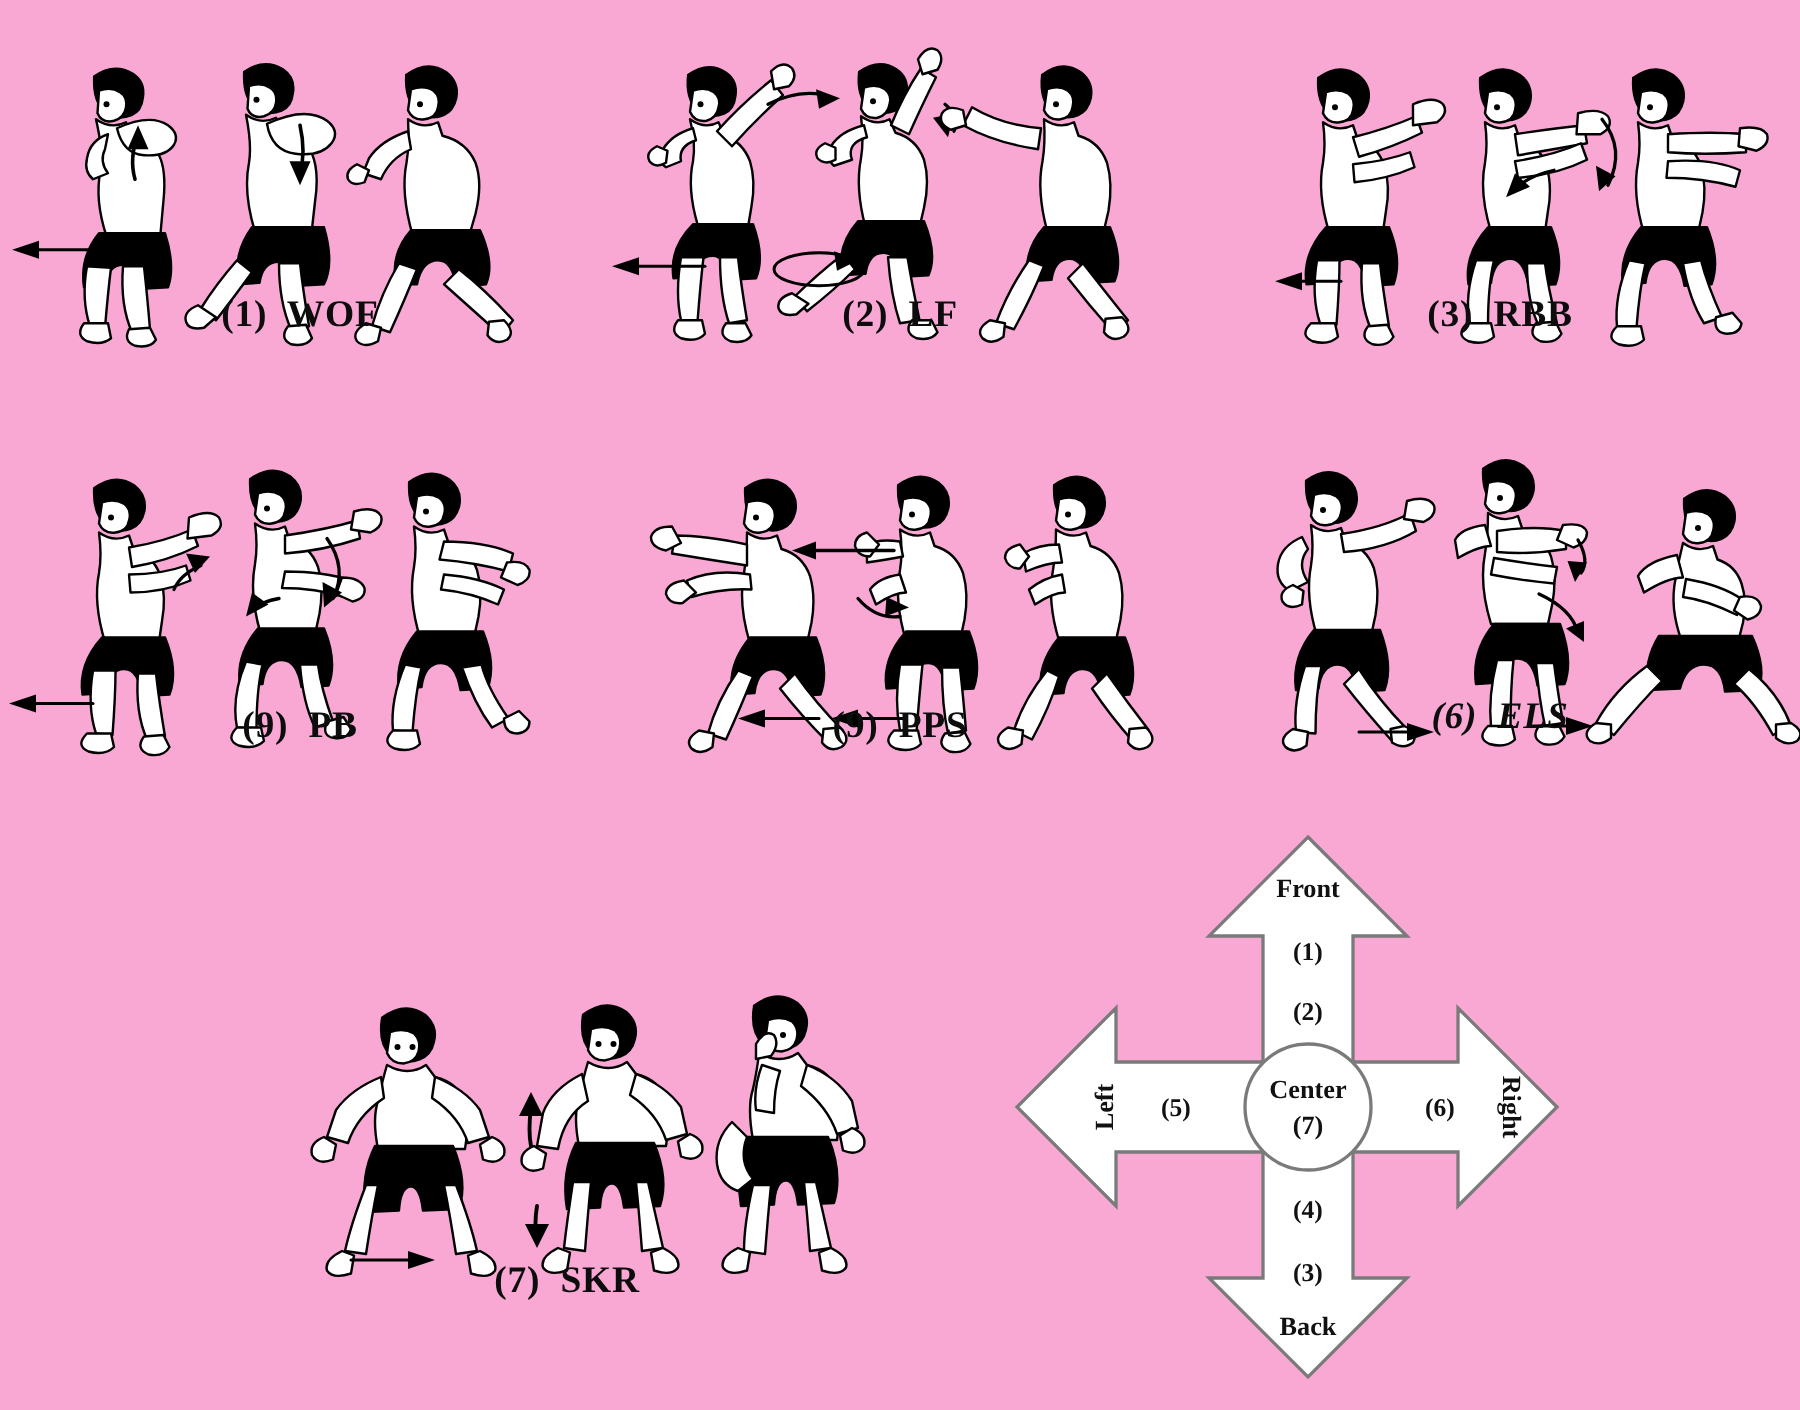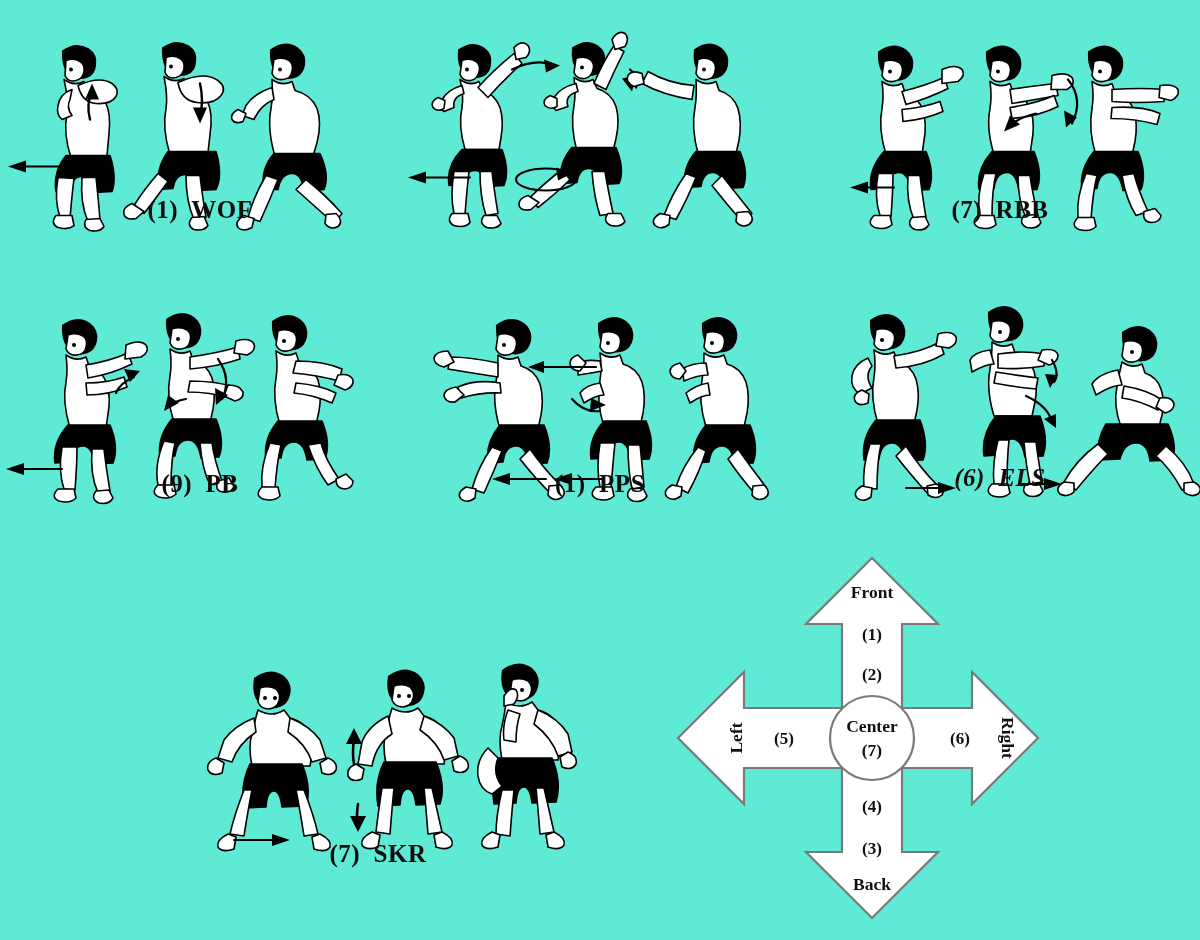--- a/index.html
+++ b/index.html
@@ -11,21 +11,21 @@
     width: 1200px;
     height: 940px;
     position: relative;
     font-family: "Liberation Serif", "DejaVu Serif", serif;
     color: #000000;
     overflow: hidden;
   }
   .figure-root {
     position: absolute;
     inset: 0;
-    background: #5eead4;
+    background: #f9a8d4;
   }
   
   .panel {
     position: absolute;
     box-sizing: border-box;
   }
   .panel-art {
     position: absolute;
     left: 0;
     top: 0;
@@ -213,20 +213,21 @@
             <path d="M28 44 q-10 -4 -14 2 q-3 7 6 11 l10 -3z" fill="#fff"></path>
             <path d="M82 122 l44 0 q9 22 3 36 l-18 1 q-3 -16 -12 -16 q-10 0 -12 14 l-16 1 q-3 -20 11 -36z" fill="#000" stroke="#000"></path>
             <path d="M72 144 q-14 20 -22 42 l12 4 q12 -22 20 -42z" fill="#fff"></path>
             <path d="M108 146 q14 18 30 38 l-10 8 q-16 -18 -30 -36z" fill="#fff"></path>
             <path d="M46 184 q-10 6 -5 12 q6 5 14 -1 l1 -9z" fill="#fff"></path>
             <path d="M134 182 q8 8 1 13 q-8 4 -13 -3 l1 -9z" fill="#fff"></path>
           </g>
         </g>
       </svg>
     </div>
+    <div class="panel-caption" style="top:196px;">(2)  LF</div>
   </div>
 
   <div class="panel" style="left:800px; top:0px; width:400px; height:240px;">
     <div class="panel-art">
       <svg viewBox="0 0 400 185" preserveAspectRatio="xMidYMid meet" aria-hidden="true">
         <g fill="#000" stroke="#000" stroke-width="1.6" stroke-linejoin="round" stroke-linecap="round">
 
           <g transform="translate(50,0)">
             <path d="M28 24 q15 -11 28 -2 q9 7 7 18 q-2 9 -9 12 q-10 4 -18 -3 q-9 -7 -8 -25z" fill="#000" stroke="none"></path>
             <path d="M34 34 q8 -3 15 1 q5 4 3 11 q-1 7 -9 8 q-8 1 -11 -6z" fill="#fff"></path>
@@ -279,21 +280,21 @@
             <path d="M104 56 q14 -2 18 4 q2 7 -7 11 l-12 -3z" fill="#fff"></path>
             <path d="M38 122 l44 0 q9 22 3 38 l-18 1 q-3 -18 -13 -18 q-11 0 -13 16 l-15 1 q-3 -20 12 -38z" fill="#000" stroke="#000"></path>
             <path d="M30 144 q-10 24 -8 44 l13 1 q2 -26 6 -43z" fill="#fff"></path>
             <path d="M66 146 q4 24 14 40 l12 -4 q-10 -22 -14 -38z" fill="#fff"></path>
             <path d="M22 188 q-8 8 1 12 q11 3 17 -3 l-2 -9z" fill="#fff"></path>
             <path d="M88 182 q-2 10 7 11 q9 0 10 -7 l-6 -7z" fill="#fff"></path>
           </g>
         </g>
       </svg>
     </div>
-    <div class="panel-caption" style="top:196px;">(7)  RBB</div>
+    <div class="panel-caption" style="top:196px;">(3)  RBB</div>
   </div>
 
   <div class="panel" style="left:0px; top:272px; width:400px; height:248px;">
     <div class="panel-art">
       <svg viewBox="0 0 400 190" preserveAspectRatio="xMidYMid meet" aria-hidden="true">
         <g fill="#000" stroke="#000" stroke-width="1.6" stroke-linejoin="round" stroke-linecap="round">
 
           <g transform="translate(42,4)">
             <path d="M20 20 q15 -11 28 -2 q9 7 7 18 q-2 9 -9 12 q-10 4 -18 -3 q-9 -7 -8 -25z" fill="#000" stroke="none"></path>
             <path d="M26 30 q8 -3 15 1 q5 4 3 11 q-1 7 -9 8 q-8 1 -11 -6z" fill="#fff"></path>
@@ -423,21 +424,21 @@
             <path d="M18 58 q-10 2 -10 9 q2 7 10 7 l6 -8z" fill="#fff"></path>
             <path d="M44 120 l44 0 q9 22 3 38 l-18 1 q-3 -18 -13 -18 q-11 0 -13 16 l-15 1 q-3 -20 12 -38z" fill="#000" stroke="#000"></path>
             <path d="M36 142 q-16 20 -22 40 l12 6 q12 -22 18 -42z" fill="#fff"></path>
             <path d="M76 144 q14 20 28 38 l-10 8 q-16 -18 -28 -36z" fill="#fff"></path>
             <path d="M10 180 q-10 6 -5 12 q6 5 14 -1 l1 -9z" fill="#fff"></path>
             <path d="M102 180 q8 8 1 13 q-8 4 -13 -3 l1 -9z" fill="#fff"></path>
           </g>
         </g>
       </svg>
     </div>
-    <div class="panel-caption" style="top:198px;">(1)  PPS</div>
+    <div class="panel-caption" style="top:198px;">(9)  PPS</div>
   </div>
 
   <div class="panel" style="left:800px; top:264px; width:400px; height:256px;">
     <div class="panel-art">
       <svg viewBox="0 0 400 200" preserveAspectRatio="xMidYMid meet" aria-hidden="true">
         <g fill="#000" stroke="#000" stroke-width="1.6" stroke-linejoin="round" stroke-linecap="round">
 
           <g transform="translate(46,6)">
             <path d="M24 22 q15 -11 28 -2 q9 7 7 18 q-2 9 -9 12 q-10 4 -18 -3 q-9 -7 -8 -25z" fill="#000" stroke="none"></path>
             <path d="M30 32 q8 -3 15 1 q5 4 3 11 q-1 7 -9 8 q-8 1 -11 -6z" fill="#fff"></path>

